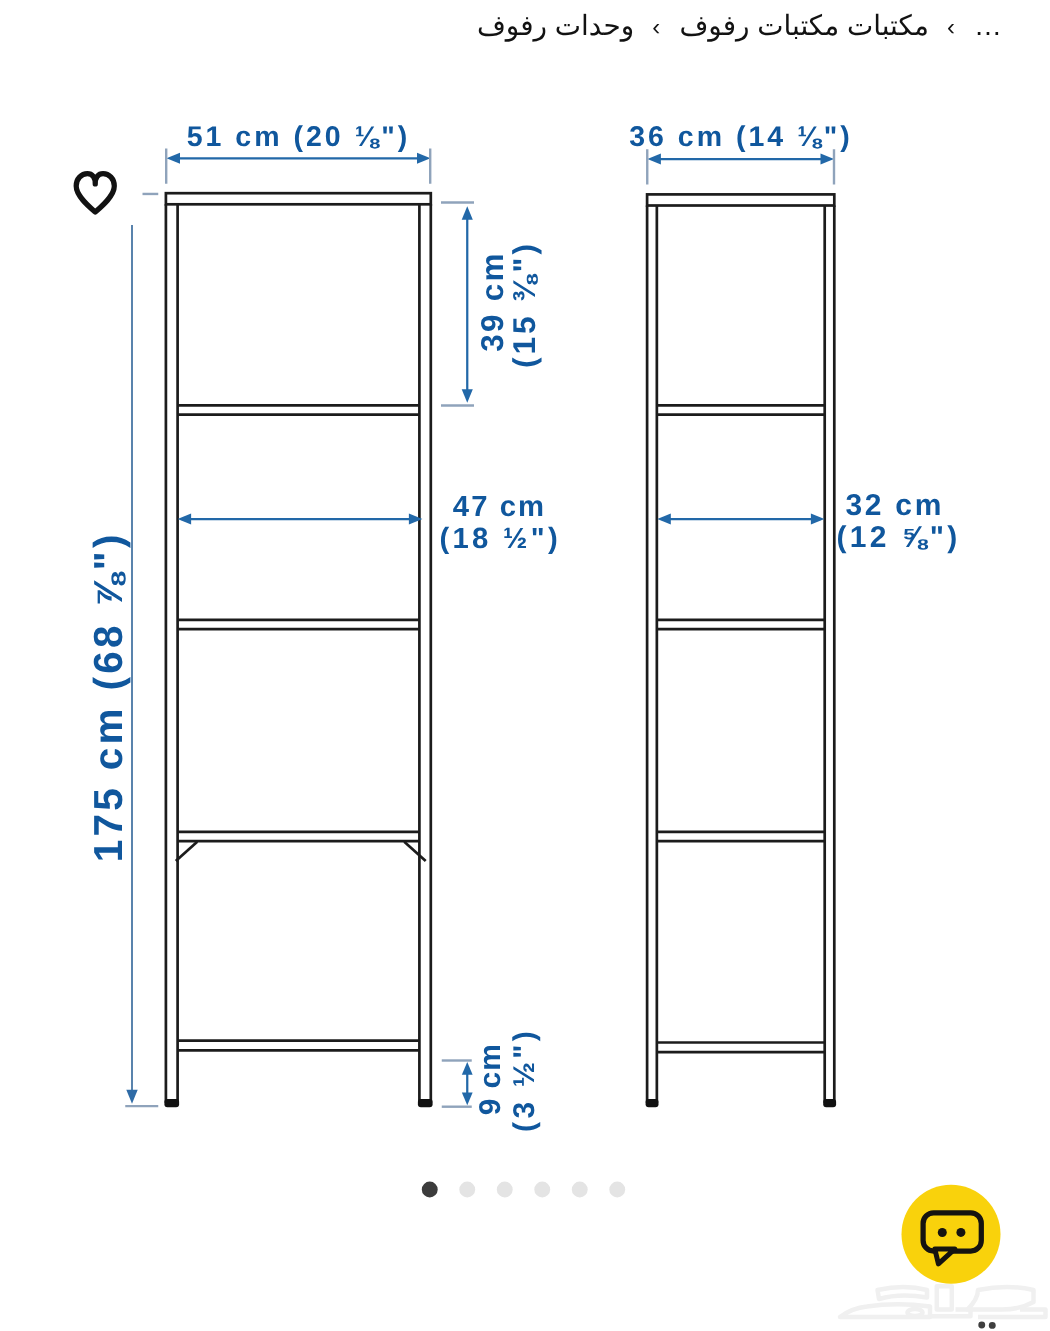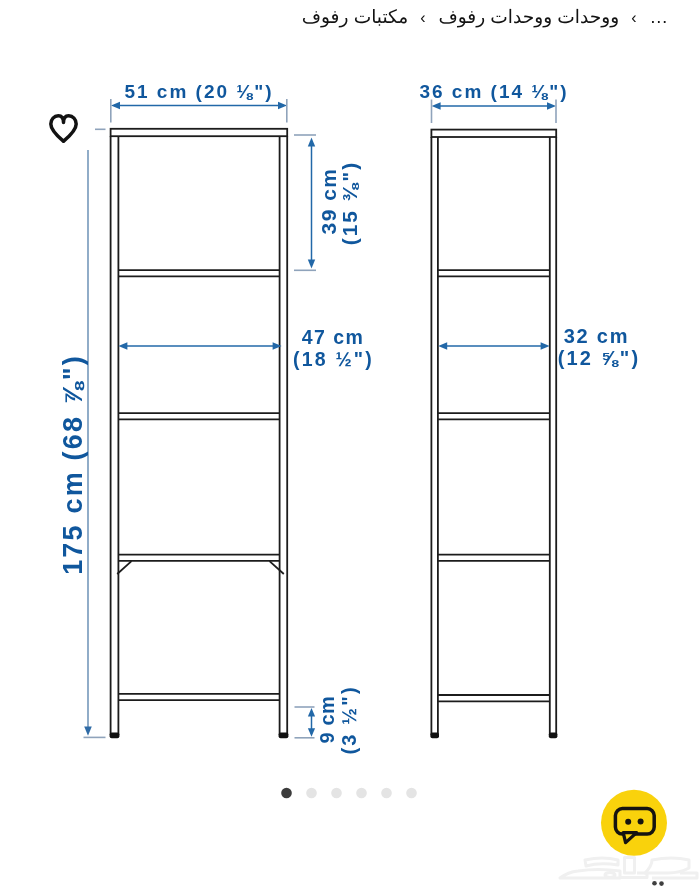--- a/index.html
+++ b/index.html
@@ -5,21 +5,21 @@
   html,body{margin:0;padding:0;}
   body{width:700px;height:887px;background:#ffffff;position:relative;overflow:hidden;
        font-family:"Liberation Sans", sans-serif;}
   .crumb{position:absolute;top:6px;right:32px;direction:rtl;font-size:18.6px;color:#121212;
          letter-spacing:0.8px;}
   .crumb .sep{display:inline-block;margin:0 12px;font-size:16px;color:#121212;}
 </style>
 </head>
 <body>
 
-<div class="crumb"><span>…</span><span class="sep">›</span><span>ووحدات ووحدات رفوف</span><span class="sep">›</span><span>مكتبات رفوف</span></div>
+<div class="crumb"><span>…</span><span class="sep">›</span><span>مكتبات مكتبات رفوف</span><span class="sep">›</span><span>وحدات رفوف</span></div>
 
 <svg width="700" height="887" viewBox="0 0 700 887" style="position:absolute;left:0;top:0" font-family="Liberation Sans, sans-serif">
 
   <path d="M 63.5 141.3 C 59.2 137.6 50.8 130.6 50.8 124 C 50.8 119.2 54.2 115.8 58.3 115.8 C 61.4 115.8 63.5 118 63.5 122.6 C 63.5 118 65.6 115.8 68.7 115.8 C 72.8 115.8 76.2 119.2 76.2 124 C 76.2 130.6 67.8 137.6 63.5 141.3 Z" fill="none" stroke="#121212" stroke-width="3.5" stroke-linejoin="round"></path>
 
   <g stroke="#1c1c1c" stroke-width="1.8" fill="none">
     <rect x="110.6" y="128.8" width="176.6" height="7.4"></rect>
   </g>
 
   <g stroke="#1c1c1c" stroke-width="1.8" fill="none">

